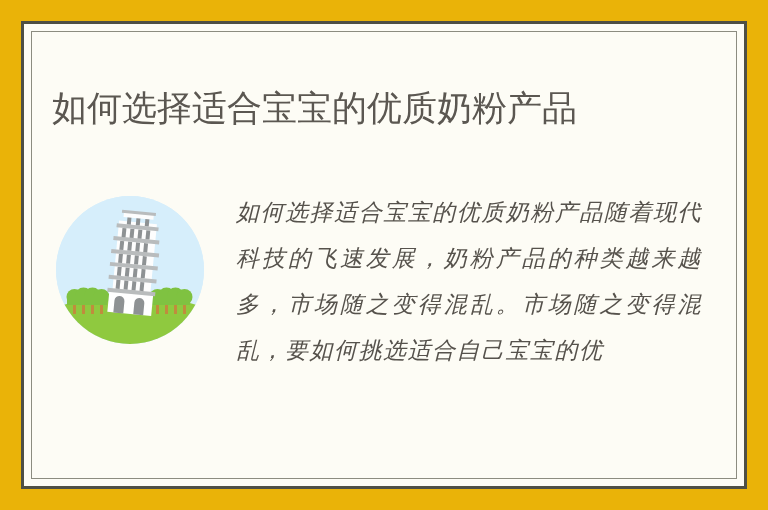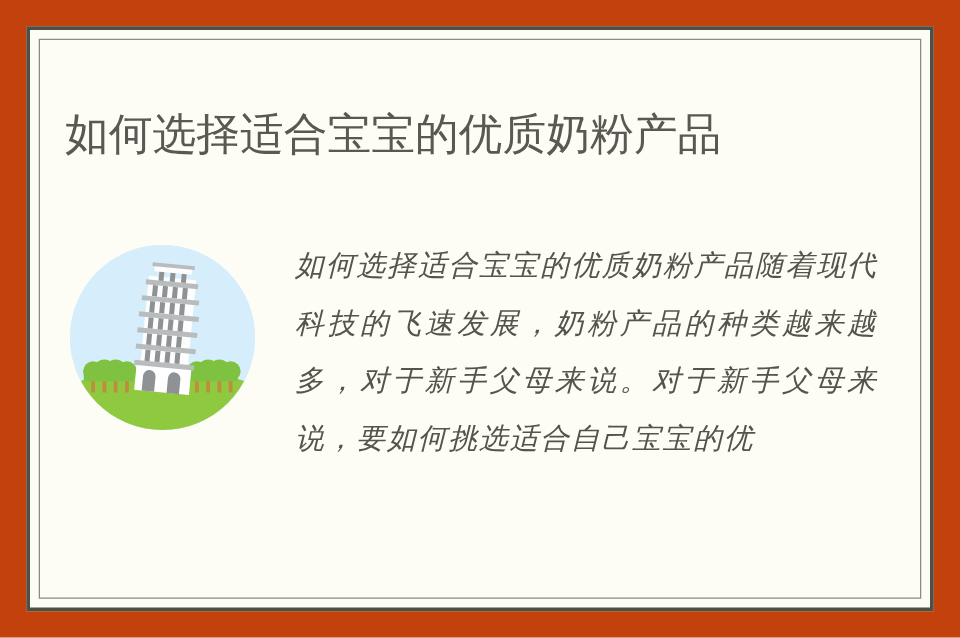--- a/index.html
+++ b/index.html
@@ -13,21 +13,21 @@
     font-family: "Liberation Sans", sans-serif;
     overflow: hidden;
   }
 
   .page {
     position: absolute;
     left: 0;
     top: 0;
     width: 768px;
     height: 510px;
-    background: #c2410c;
+    background: #eab308;
   }
 
   
   .frame-outer {
     position: absolute;
     left: 21px;
     top: 21px;
     width: 726px;
     height: 468px;
     border: 3px solid #4f4f44;
@@ -200,18 +200,18 @@
                 <rect x="72" y="21" width="4" height="8" fill="#8e9294"></rect>
                 <rect x="81" y="21" width="4" height="8" fill="#8e9294"></rect>
 
                 <rect x="59" y="17" width="30" height="5" fill="#fdfdfd"></rect>
                 <rect x="57" y="15" width="34" height="3" fill="#b9bcbd"></rect>
               </g>
             </svg>
           </div>
         </div>
 
-        <div class="excerpt">如何选择适合宝宝的优质奶粉产品随着现代科技的飞速发展，奶粉产品的种类越来越多，对于新手父母来说。对于新手父母来说，要如何挑选适合自己宝宝的优</div>
+        <div class="excerpt">如何选择适合宝宝的优质奶粉产品随着现代科技的飞速发展，奶粉产品的种类越来越多，市场随之变得混乱。市场随之变得混乱，要如何挑选适合自己宝宝的优</div>
 
       </div>
     </div>
   </div>
 </div>
 
 </body></html>

